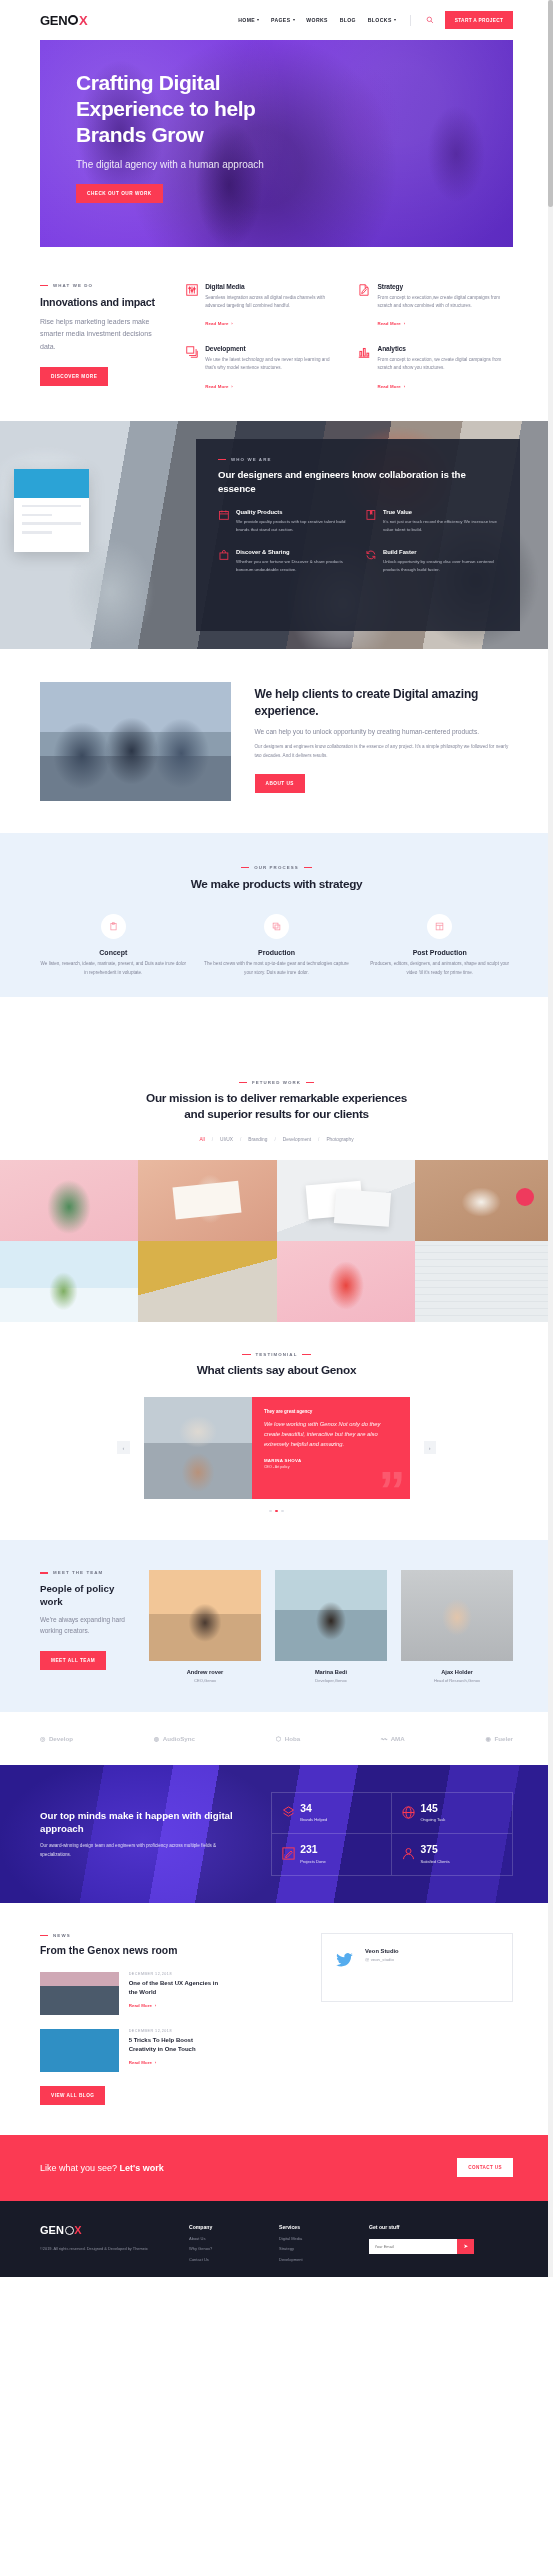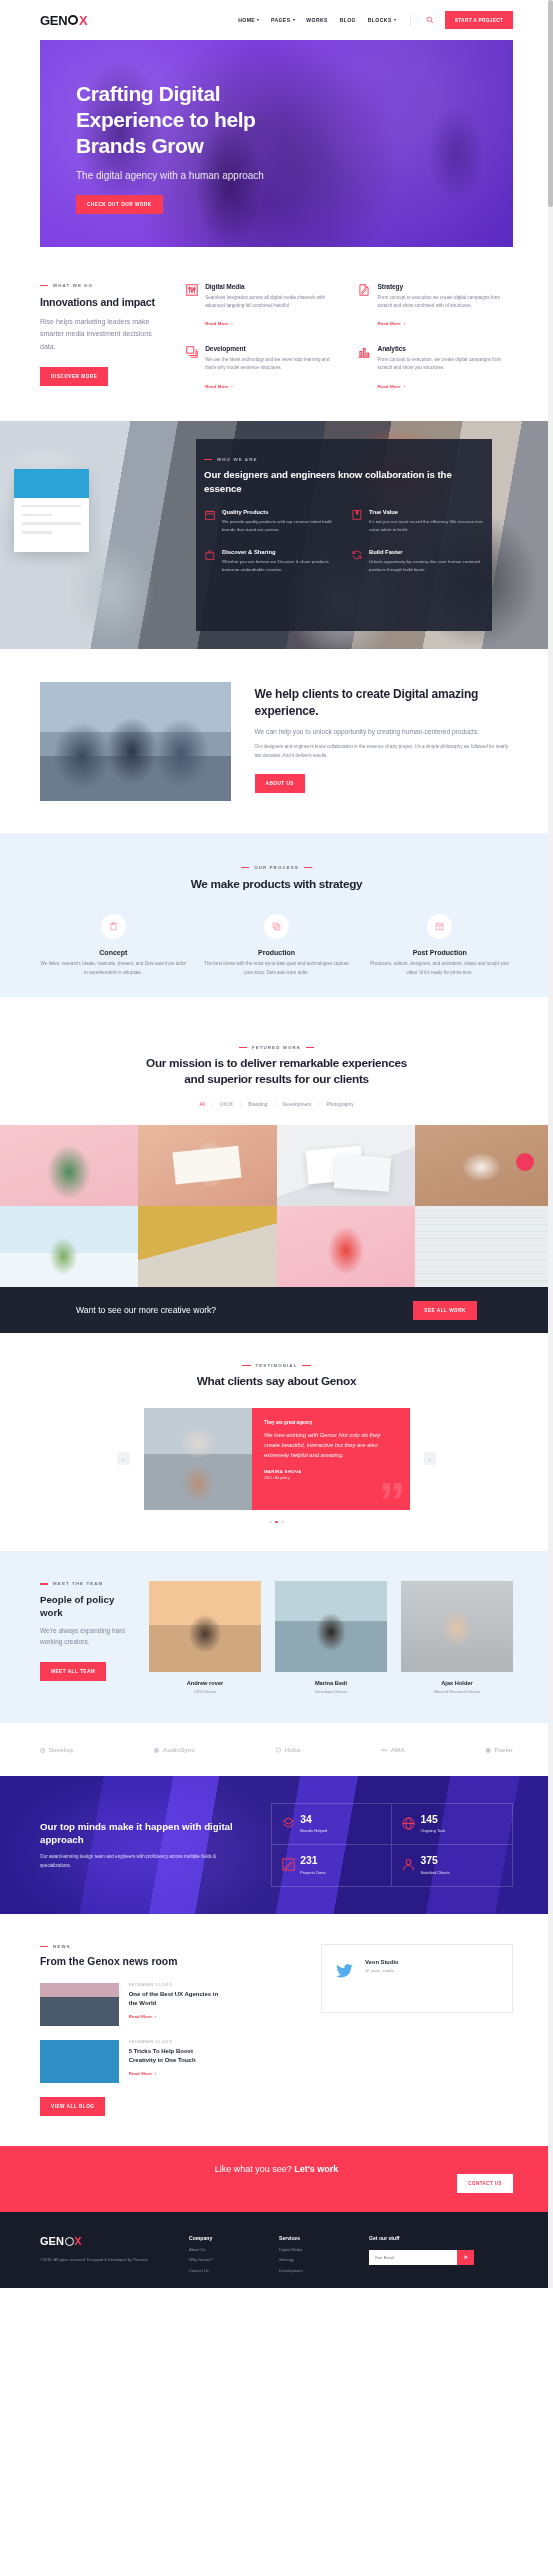--- a/index.html
+++ b/index.html
@@ -54,21 +54,21 @@
       linear-gradient(115deg, #7b3fe4 0%, #7d3ce0 42%, #6a33cd 70%, #5c2bc0 100%);
   }
   .hero::before {
     content:""; position:absolute; inset:0;
     background:
       radial-gradient(ellipse 62px 104px at 17% 45%, rgba(40,10,90,0.55), transparent 70%),
       radial-gradient(ellipse 48px 90px at 40% 70%, rgba(30,5,70,0.5), transparent 70%),
       radial-gradient(ellipse 55px 83px at 68% 40%, rgba(120,60,200,0.45), transparent 70%),
       radial-gradient(ellipse 41px 69px at 88% 55%, rgba(50,15,100,0.4), transparent 70%);
   }
-  .hero-inner { position: relative; padding: 41px 0 0 36px; }
+  .hero-inner { position: relative; padding: 30px 0 0 36px; }
   .hero h1 {
     color: #fff; font-size: 21px; line-height: 1.24; font-weight: 800;
     letter-spacing: -0.4px; max-width: 228px;
   }
   .hero p { color: rgba(255,255,255,0.88); font-size: 10px; margin-top: 11px; }
   .btn-red {
     display: inline-block; background: #fb3a53; color: #fff; font-size: 4.7px;
     font-weight: 800; letter-spacing: 0.5px; padding: 7px 11px;
     text-transform: uppercase; border: none; cursor: pointer; margin-top: 14px;
   }
@@ -113,22 +113,22 @@
     position: absolute; inset: 0;
     background:
       radial-gradient(ellipse 83px 62px at 8% 30%, #e8eef3, transparent 70%),
       radial-gradient(ellipse 62px 76px at 20% 75%, #b9c2c9, transparent 70%),
       radial-gradient(ellipse 97px 83px at 72% 25%, #e0593a, transparent 62%),
       radial-gradient(ellipse 90px 97px at 86% 70%, #3b3f46, transparent 70%),
       radial-gradient(ellipse 76px 90px at 62% 80%, #c9ccd1, transparent 72%);
     opacity: .85; filter: blur(1.4px);
   }
   .collab-panel {
-    position: absolute; left: 196px; top: 18px; width: 296px; height: 192px;
-    background: rgba(31,35,49,0.93); padding: 18px 8px;
+    position: absolute; left: 196px; top: 18px; width: 324px; height: 192px;
+    background: rgba(31,35,49,0.93); padding: 18px 22px;
   }
   .collab-panel h3 { color: #fff; font-size: 9.7px; font-weight: 800; line-height: 1.42; letter-spacing: -0.1px; }
   .collab-grid { display: grid; grid-template-columns: 1fr 1fr; gap: 15px 14px; margin-top: 14px; }
   .cfeat { display: flex; gap: 6.2px; }
   .cfeat .ic { flex: 0 0 11.8px; color: #e8334f; }
   .cfeat h5 { color: #fff; font-size: 5.8px; font-weight: 800; }
   .cfeat p { color: #b9bcc7; font-size: 4.4px; line-height: 1.85; margin-top: 2.8px; }
   .collab-card {
     position: absolute; left: 14px; top: 48px; width: 75px; height: 83px;
     background: #fff; box-shadow: 0 4.1px 15px rgba(0,0,0,.18);
@@ -157,21 +157,21 @@
   .process h2 { text-align: center; margin-top: 6.2px; }
   .proc-grid { display: grid; grid-template-columns: repeat(3,1fr); gap: 16.6px; margin-top: 22px; text-align: center; }
   .proc .circ {
     width: 25px; height: 25px; border-radius: 50%; background: #fff; margin: 0 auto;
     display: flex; align-items: center; justify-content: center; color: #f98a9c;
   }
   .proc h4 { font-size: 7px; font-weight: 800; margin-top: 9.7px; }
   .proc p { margin-top: 4.8px; }
 
   
-  .portfolio { padding: 48px 0 0; }
+  .portfolio { padding: 48px 0 0; margin-top: 35px; }
   .portfolio h2 { text-align: center; margin: 6.2px auto 0; max-width: 277px; }
   .filters { display: flex; justify-content: center; gap: 7px; margin-top: 15px; font-size: 4.8px; color: #8d90a1; }
   .filters .f { cursor: pointer; }
   .filters .f.active { color: #fb3a53; }
   .filters .sep { color: #c9ccd6; }
   .grid-work { display: grid; grid-template-columns: repeat(4, 1fr); margin-top: 18px; }
   .cell { height: 81px; position: relative; overflow: hidden; }
   .w1 { background: radial-gradient(ellipse 33px 41px at 50% 58%, #4e8c5a, transparent 66%), linear-gradient(160deg,#f6c9cf,#f2b9c3); }
   .w2 { background: radial-gradient(ellipse 23.5px 35px at 52% 48%, #f0eae2, transparent 70%), linear-gradient(150deg,#e9b9a0,#d99c84); }
   .w3 { background: linear-gradient(160deg,#eef0f2 0 55%, #dfe3e7 55% 100%); }
@@ -272,21 +272,21 @@
   .post h4 { font-size: 6px; font-weight: 800; line-height: 1.42; margin-top: 3.5px; max-width: 90px; }
   .post .readmore { margin-top: 4.8px; }
   .news-right { flex: 1; }
   .tw-card { border: 0.7px solid #e7e9ee; padding: 14px 12.4px; display: flex; gap: 9.7px; height: 69px; }
   .tw-card .bird { color: #55acee; font-size: 16.6px; line-height: 1; }
   .tw-card h5 { font-size: 5.8px; font-weight: 800; }
   .tw-card span { font-size: 4.3px; color: #9a9daa; display: block; margin-top: 2.8px; }
 
   
   .pinkcta { background: #fb3a53; height: 66px; display: flex; align-items: center; }
-  .pinkcta .inner { display: flex; align-items: center; width: 473px; margin: 16px auto; flex-direction: column; }
+  .pinkcta .inner { display: flex; align-items: center; width: 473px; margin: 16px auto; }
   .pinkcta .txt { color: #fff; font-size: 9px; }
   .pinkcta .txt b { font-weight: 800; }
   .btn-white { margin-left: auto; background: #fff; color: #fb3a53; font-size: 4.6px; font-weight: 800; letter-spacing: 0.4px; padding: 7px 11px; text-transform: uppercase; border: none; cursor: pointer; }
 
   
   .footer { background: #181b28; padding: 23.5px 0 15px; }
   .f-grid { display: flex; gap: 18px; }
   .f-brand { width: 131px; flex: 0 0 131px; }
   .f-logo { font-size: 11px; font-weight: 800; color: #fff; display: flex; align-items: center; }
   .f-logo .o-ring { width: 9px; height: 9px; border: 1.8px solid #fff; border-radius: 50%; margin: 0 0.7px; }
@@ -610,24 +610,20 @@
       <div class="cell w4">
           <div class="rosette"></div>
         </div>
       <div class="cell w5"></div>
       <div class="cell w6"></div>
       <div class="cell w7"></div>
       <div class="cell w8"></div>
     </div>
   </div>
 
-  <div class="darkcta">
-    <p>Want to see our more creative work?</p>
-    <button class="btn-red" style="margin-top:0">SEE ALL WORK</button>
-  </div>
 
   <div class="testi">
     <div class="container">
       <div class="eyebrow center">
           <i class="dash"></i>
           <span>TESTIMONIAL</span>
           <i class="dash"></i>
         </div>
       <h2 class="sec-title">What clients say about Genox</h2>
       <div class="testi-row">

